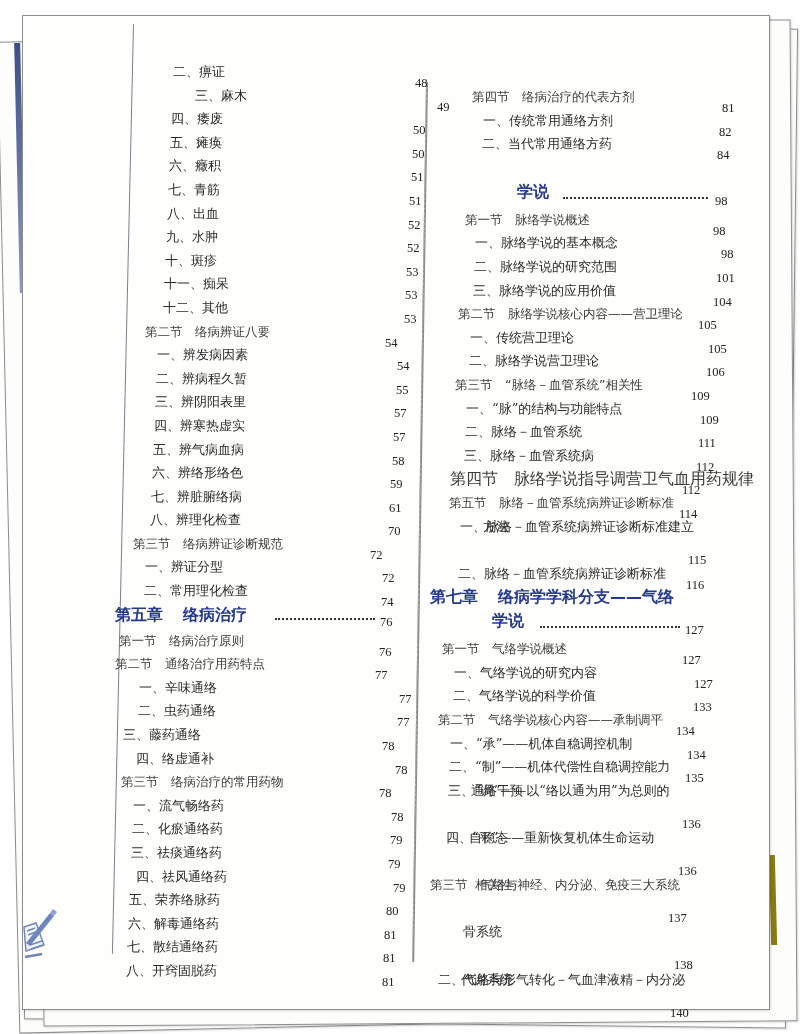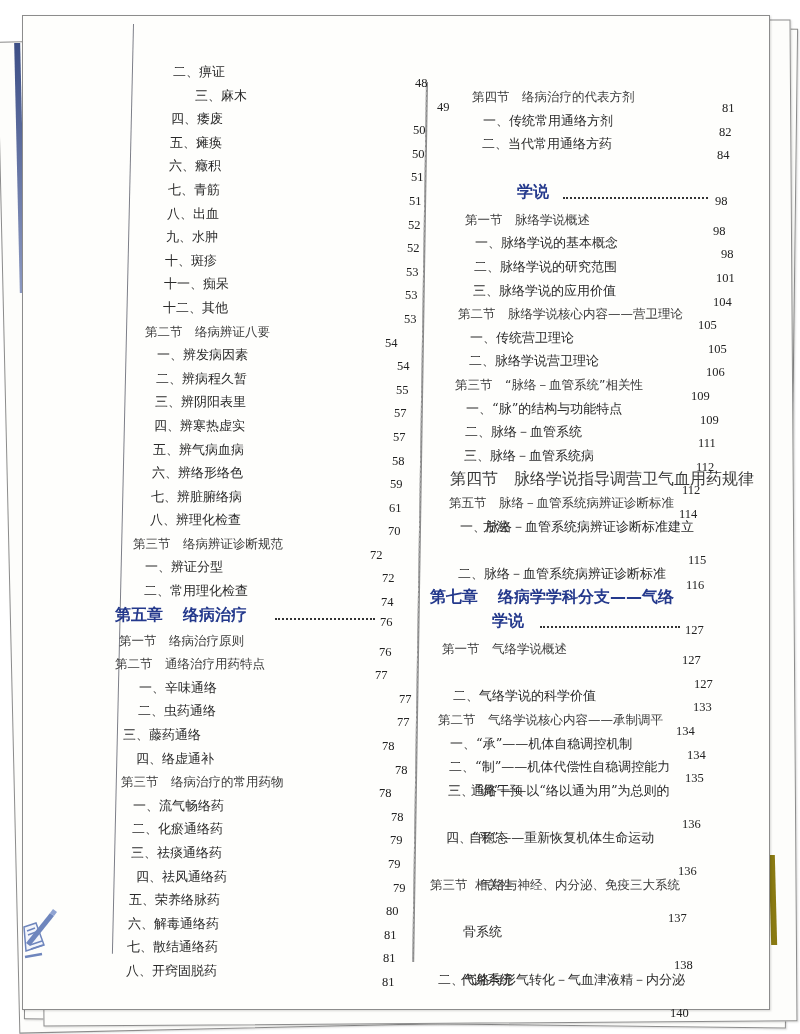--- a/index.html
+++ b/index.html
@@ -333,20 +333,21 @@
     <span class="label"><span>第七章</span><span class="gap"></span><span>络病学学科分支——气络</span></span>
     <span class="label" style="top:24px;left:62px">学说</span>
     <span class="dots" style="left:110px;top:40px;width:140px"></span>
     <span class="page" style="left:255px;top:34px">127</span>
   </div>
   <div class="entry section" style="margin-left:12px">
       <span class="label">第一节　气络学说概述</span>
       <span class="page" style="left:240px">127</span>
     </div>
   <div class="entry" style="margin-left:24px">
+      <span class="label">一、气络学说的研究内容</span>
       <span class="page" style="left:240px">127</span>
     </div>
   <div class="entry" style="margin-left:23px">
       <span class="label">二、气络学说的科学价值</span>
       <span class="page" style="left:240px">133</span>
     </div>
   <div class="entry section" style="margin-left:8px">
       <span class="label">第二节　气络学说核心内容——承制调平</span>
       <span class="page" style="left:238px">134</span>
     </div>

